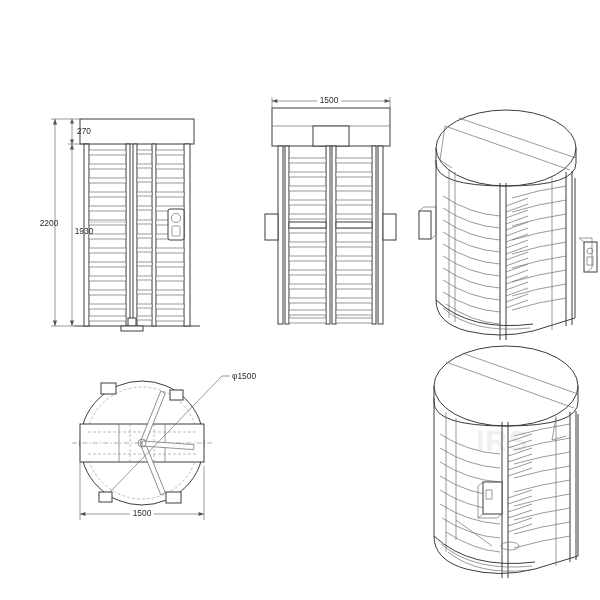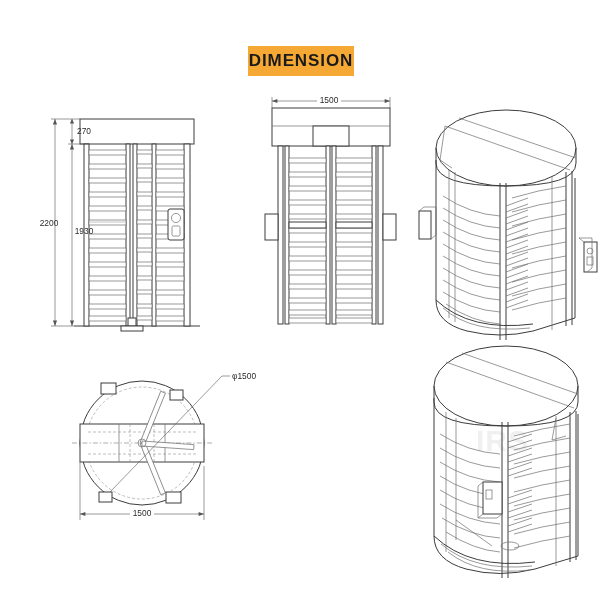--- a/index.html
+++ b/index.html
@@ -71,23 +71,20 @@
     color: #f0f0f0;
     font-family: "Liberation Sans", sans-serif;
     user-select: none;
   }
 </style>
 </head>
 <body>
 
 <div id="sheet">
 
-  <div class="banner">
-    <span class="banner-text">DIMENSION</span>
-  </div>
 
   <div class="wm">IRS</div>
 
   <svg class="draw" viewBox="0 0 600 600">
 
     <g>
 
       <rect class="fillw" x="80" y="119" width="114" height="25"></rect>
 
       <line class="ln" x1="74" y1="326" x2="200" y2="326"></line>

